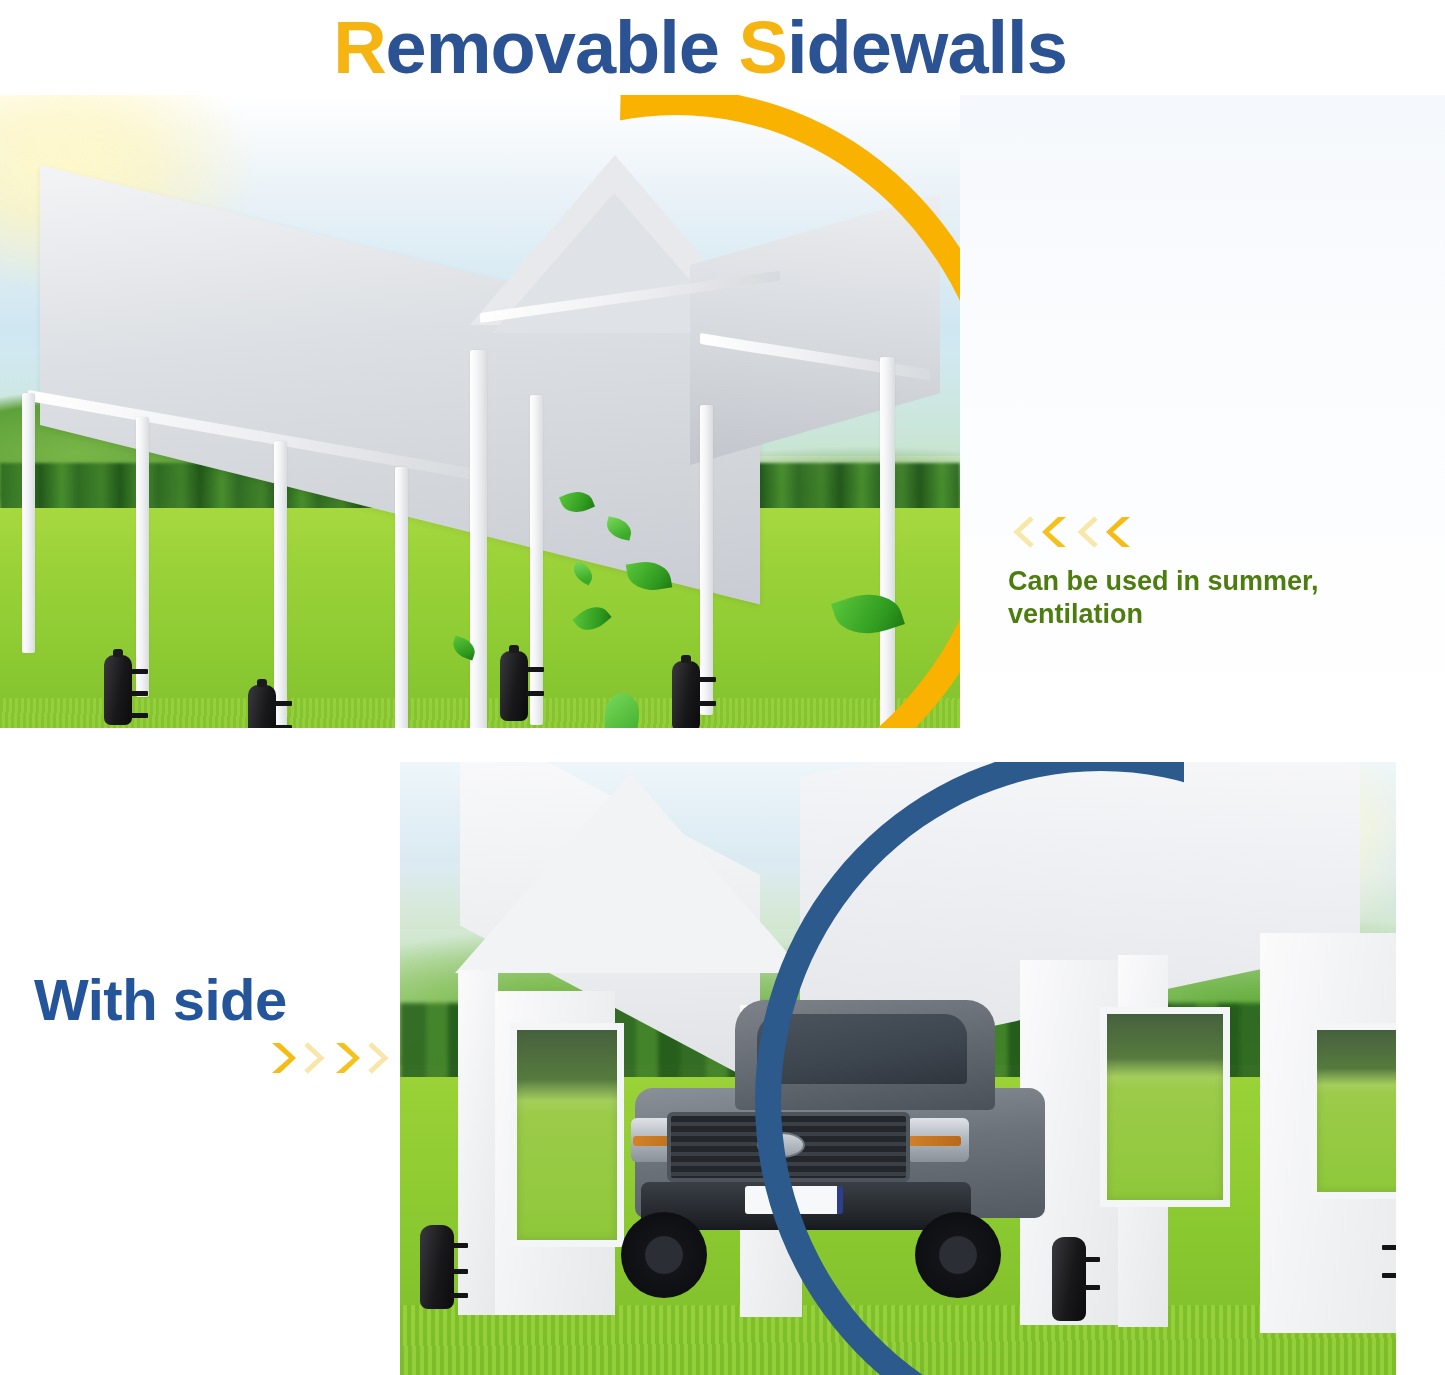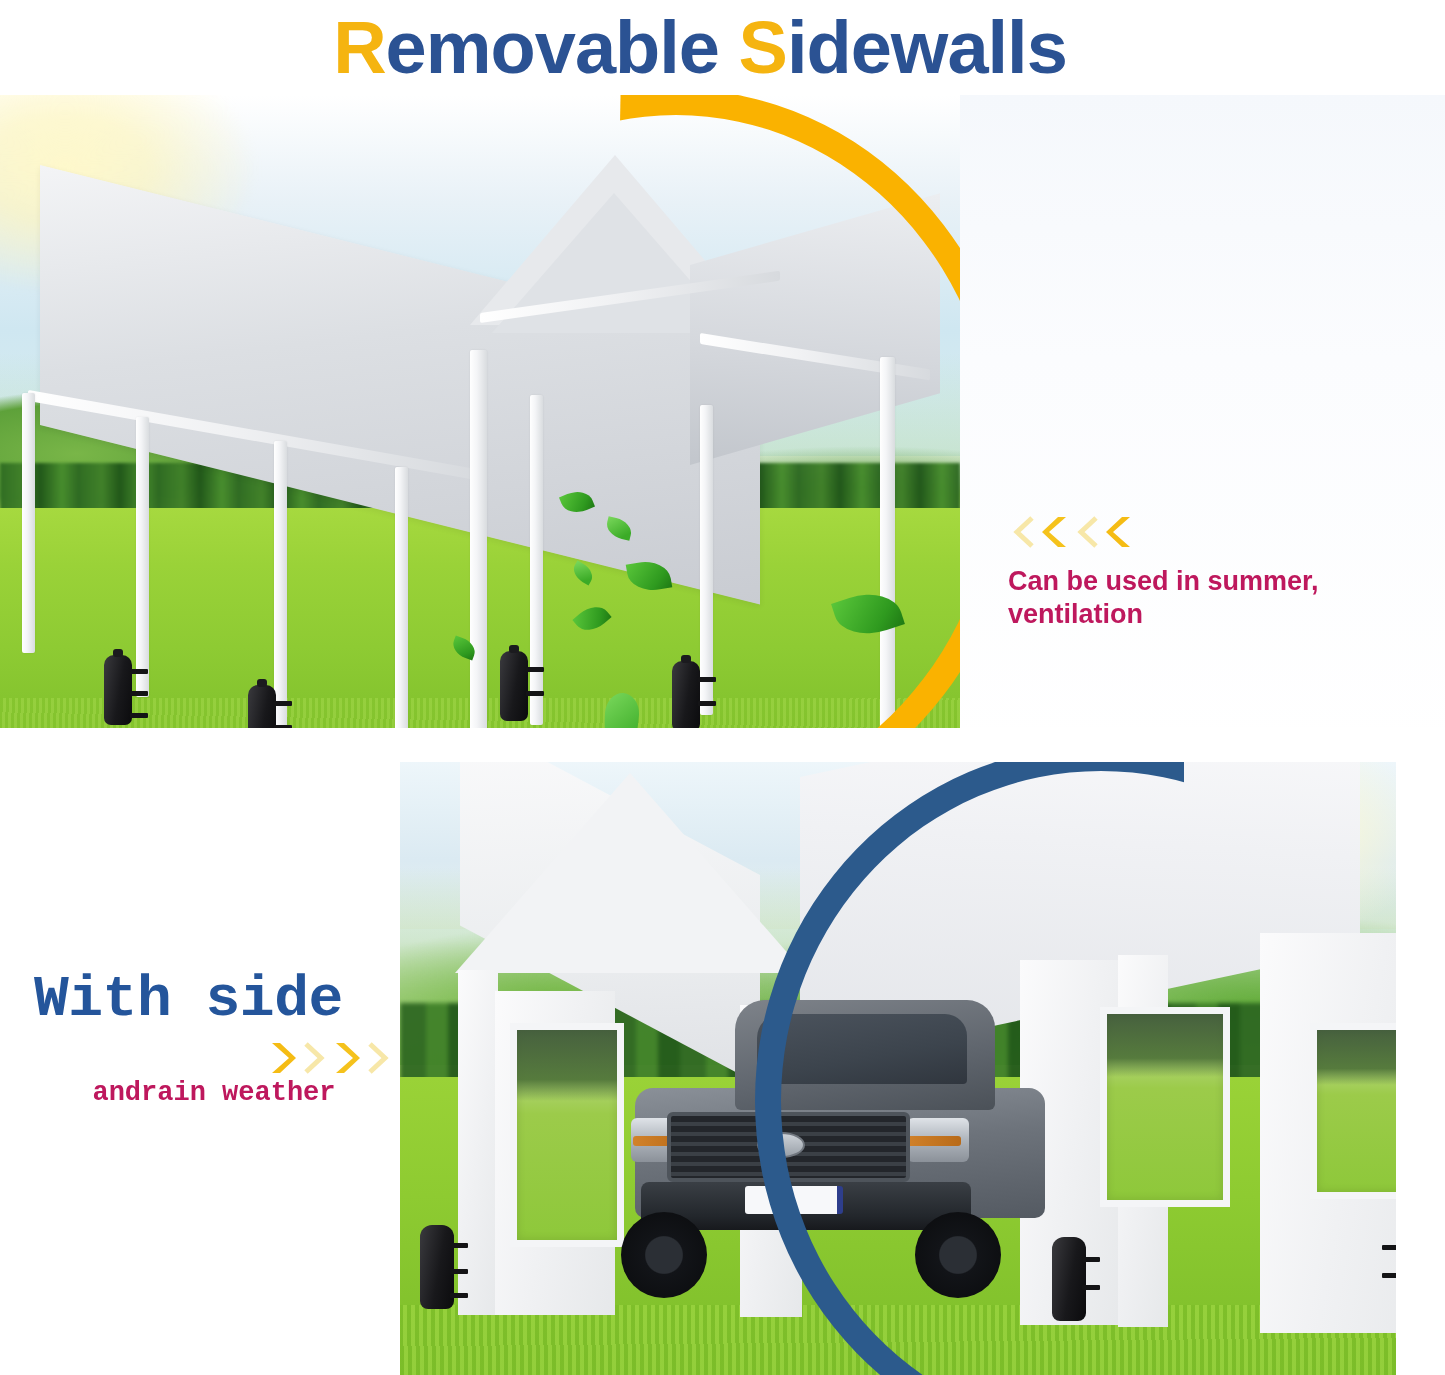--- a/index.html
+++ b/index.html
@@ -207,38 +207,37 @@
   .head-blue {
     color: #24559B;
     font-size: 58px;
     font-weight: bold;
     line-height: 1.05;
     margin: 0 0 8px 0;
     letter-spacing: -0.5px;
     white-space: nowrap;
   }
   .body-black {
-    color: #be185d;
+    color: #4d7c0f;
     font-size: 27px;
     font-weight: bold;
     line-height: 1.22;
     margin: 14px 0 0 0;
   }
   .chevrons { display: flex; gap: 2px; height: 38px; align-items: center; }
   .chevrons.rightalign { justify-content: flex-end; }
   .chev { width: 30px; height: 34px; }
 
   
   .section-bottom {
     position: absolute;
     left: 0; top: 755px;
     width: 1396px; height: 620px;
     overflow: hidden;
     background: #ffffff;
-    font-family: Liberation Mono, monospace;
   }
   .photo-bottom {
     position: absolute;
     left: 400px; top: 0;
     width: 1045px; height: 620px;
     overflow: hidden;
     background: linear-gradient(180deg,#dceef6 0%,#e9f4f7 30%, #8fc63d 55%, #86c436 100%);
   }
   .b-sky {
     position:absolute; left:0; top:0; width:100%; height: 28%;
@@ -554,17 +553,16 @@
         <svg class="chev" viewBox="0 0 30 34">
           <path d="M6 3 L21 17 L6 31" fill="none" stroke="#F7E7A8" stroke-width="5" stroke-linejoin="miter"></path>
         </svg>
         <svg class="chev" viewBox="0 0 30 34">
           <path d="M4 2 L21 17 L4 32 L12 32 L28 17 L12 2 Z" fill="#F5C21C"></path>
         </svg>
         <svg class="chev" viewBox="0 0 30 34">
           <path d="M6 3 L21 17 L6 31" fill="none" stroke="#F7E7A8" stroke-width="5" stroke-linejoin="miter"></path>
         </svg>
       </div>
-      <p class="body-black" style="margin-top:0;">andrain weather</p>
     </div>
   </div>
 
 </div>
 
 </body></html>

